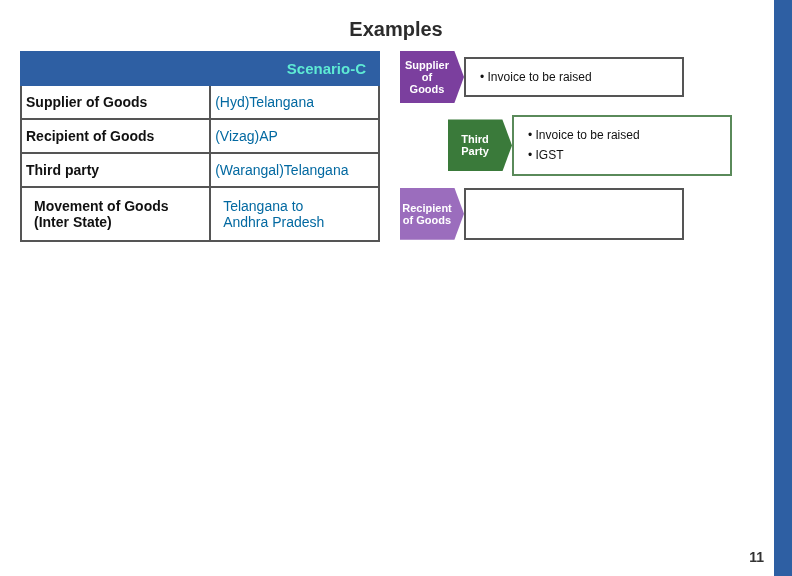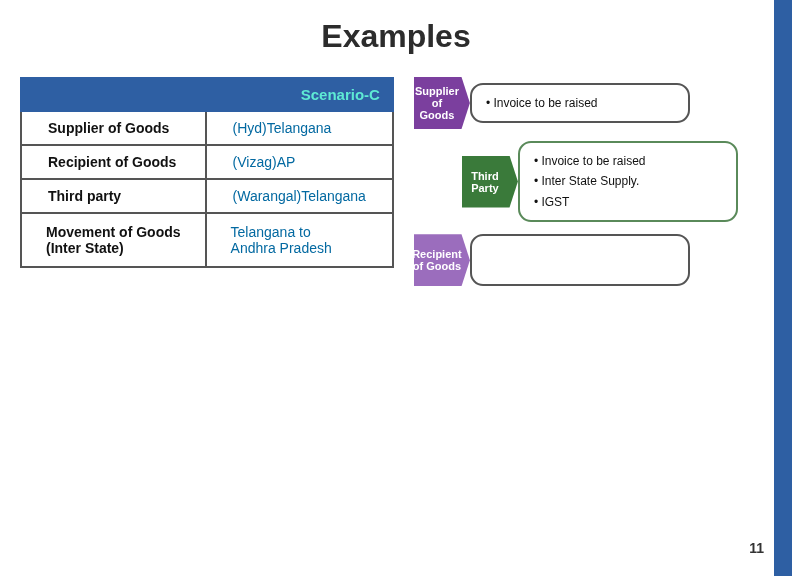--- a/index.html
+++ b/index.html
@@ -17,25 +17,25 @@
       position: absolute;
       right: 0;
       top: 0;
       width: 18px;
       height: 576px;
       background: #2e5fa3;
     }
 
     .page-title {
       text-align: center;
-      font-size: 32px;
+      font-size: 20px;
       font-weight: bold;
       color: #2c2c2c;
       margin-top: 18px;
-      margin-bottom: 22px;
+      margin-bottom: 10px;
     }
 
     .main-content {
       display: flex;
       flex-direction: row;
       align-items: flex-start;
       padding-left: 20px;
       gap: 20px;
     }
 
@@ -51,39 +51,39 @@
       color: #5eead4;
       font-weight: bold;
       text-align: right;
       padding: 7px 12px;
       font-size: 15px;
       border: 2px solid #2e5fa3;
     }
 
     .scenario-table tr td {
       border: 2px solid #555;
-      padding: 8px 26px;
+      padding: 8px 4px;
       vertical-align: middle;
     }
 
     .scenario-table .label-col {
       font-weight: bold;
       background: #fff;
       color: #111;
       white-space: nowrap;
     }
 
     .scenario-table .value-col {
       background: #fff;
       color: #0369a1;
     }
 
     .scenario-table .movement-row td {
       vertical-align: top;
-      padding: 10px 24px;
+      padding: 10px 12px;
     }
 
     
     .diagram-section {
       display: flex;
       flex-direction: column;
       gap: 0px;
       margin-top: 0px;
       position: relative;
       min-width: 370px;
@@ -91,21 +91,21 @@
 
     .diagram-row {
       display: flex;
       flex-direction: row;
       align-items: center;
       margin-bottom: 12px;
     }
 
     
     .arrow-label {
-      width: 56px;
+      width: 64px;
       min-height: 52px;
       display: flex;
       align-items: center;
       justify-content: center;
       text-align: center;
       font-size: 11px;
       font-weight: bold;
       color: #fff;
       position: relative;
       clip-path: polygon(0% 0%, 85% 0%, 100% 50%, 85% 100%, 0% 100%);
@@ -122,41 +122,41 @@
       margin-left: 48px;
     }
 
     .arrow-label.light-purple {
       background: #9b6dbd;
     }
 
     
     .info-box {
       border: 2px solid #555;
-      border-radius: 13px;
+      border-radius: 0;
       padding: 8px 14px;
       font-size: 12px;
       color: #111;
       background: #fff;
       min-width: 220px;
       max-width: 260px;
       line-height: 1.7;
     }
 
     .info-box.green-border {
       border-color: #5a8a5a;
     }
 
     .info-box .bullet {
       display: block;
     }
 
     .page-number {
       position: absolute;
-      bottom: 20px;
+      bottom: 11px;
       right: 28px;
       font-size: 14px;
       color: #333;
       font-weight: bold;
     }
   </style>
 </head>
 <body>
 
 <div class="right-bar"></div>
@@ -195,21 +195,20 @@
       <div class="arrow-label purple">Supplier<br>of Goods</div>
       <div class="info-box">
         <span class="bullet">• Invoice to be raised</span>
       </div>
     </div>
 
     <div class="diagram-row">
       <div class="arrow-label green">Third<br>Party</div>
       <div class="info-box green-border">
         <span class="bullet">• Invoice to be raised</span>
-        <span class="bullet">• Inter State Supply.</span>
         <span class="bullet">• IGST</span>
       </div>
     </div>
 
     <div class="diagram-row">
       <div class="arrow-label light-purple">Recipient<br>of Goods</div>
       <div class="info-box" style="min-height:52px;"></div>
     </div>
 
   </div>

